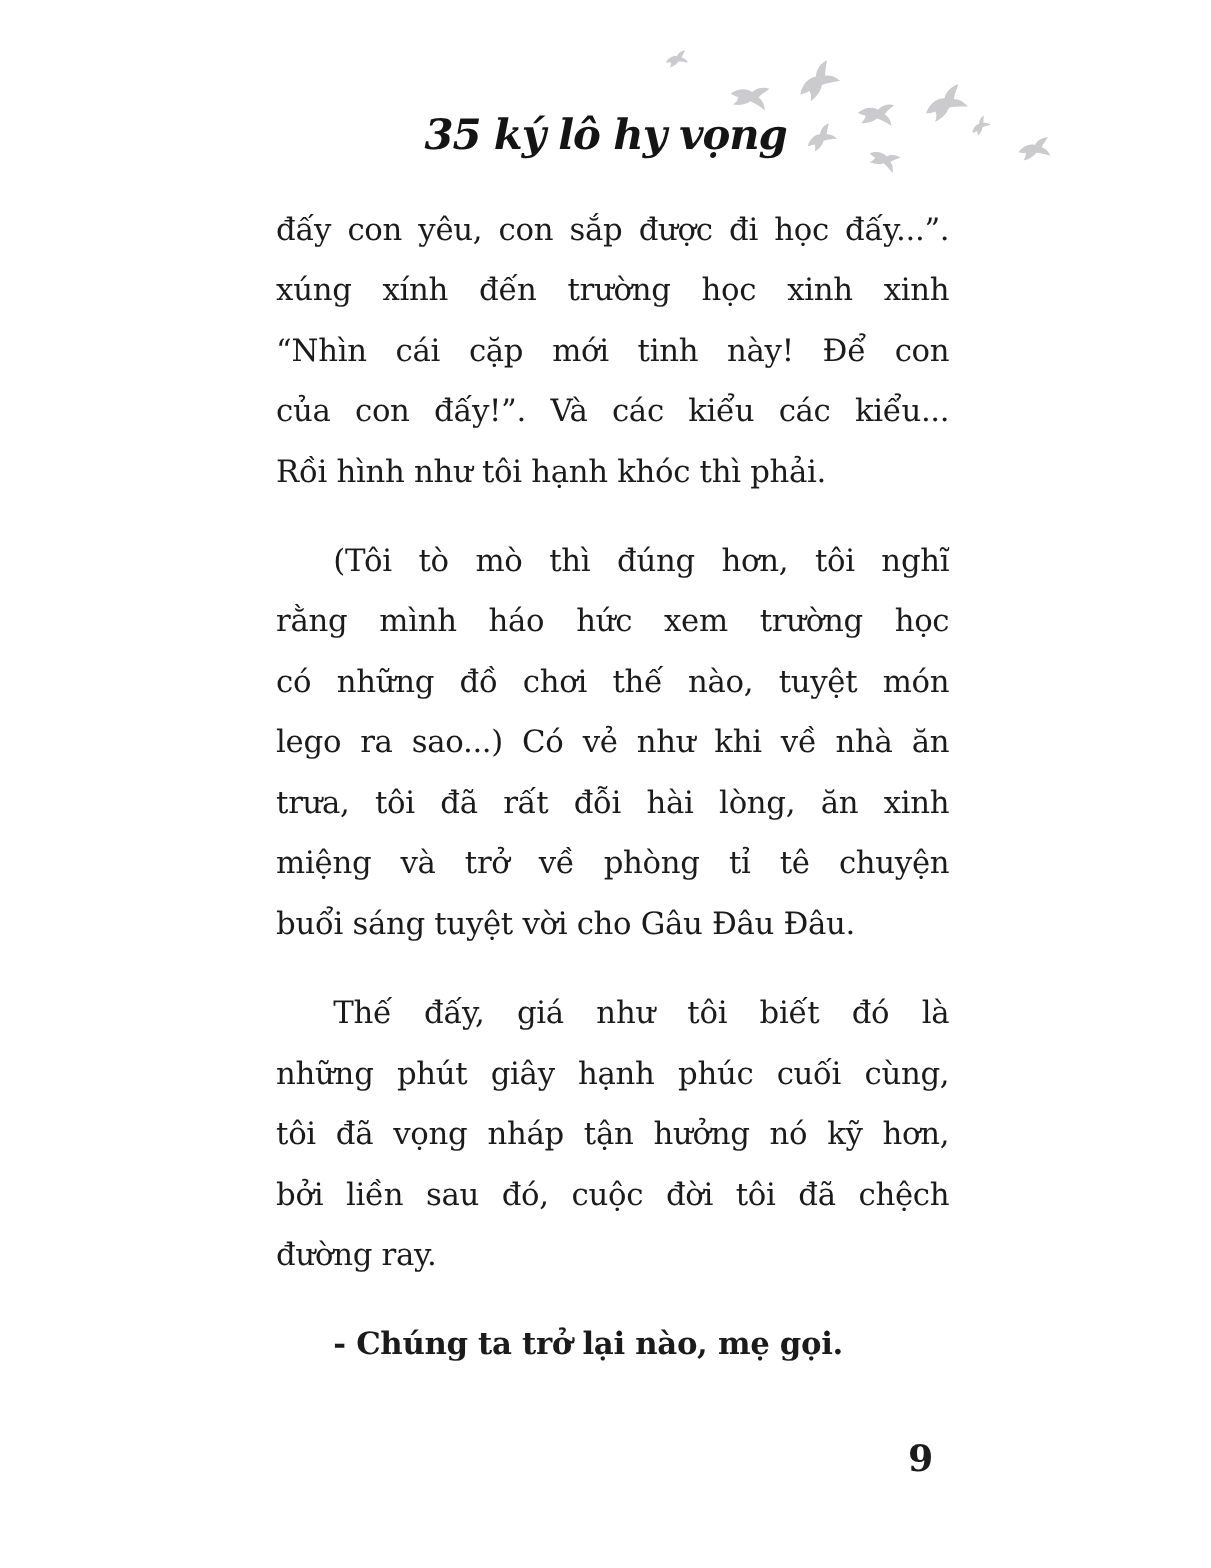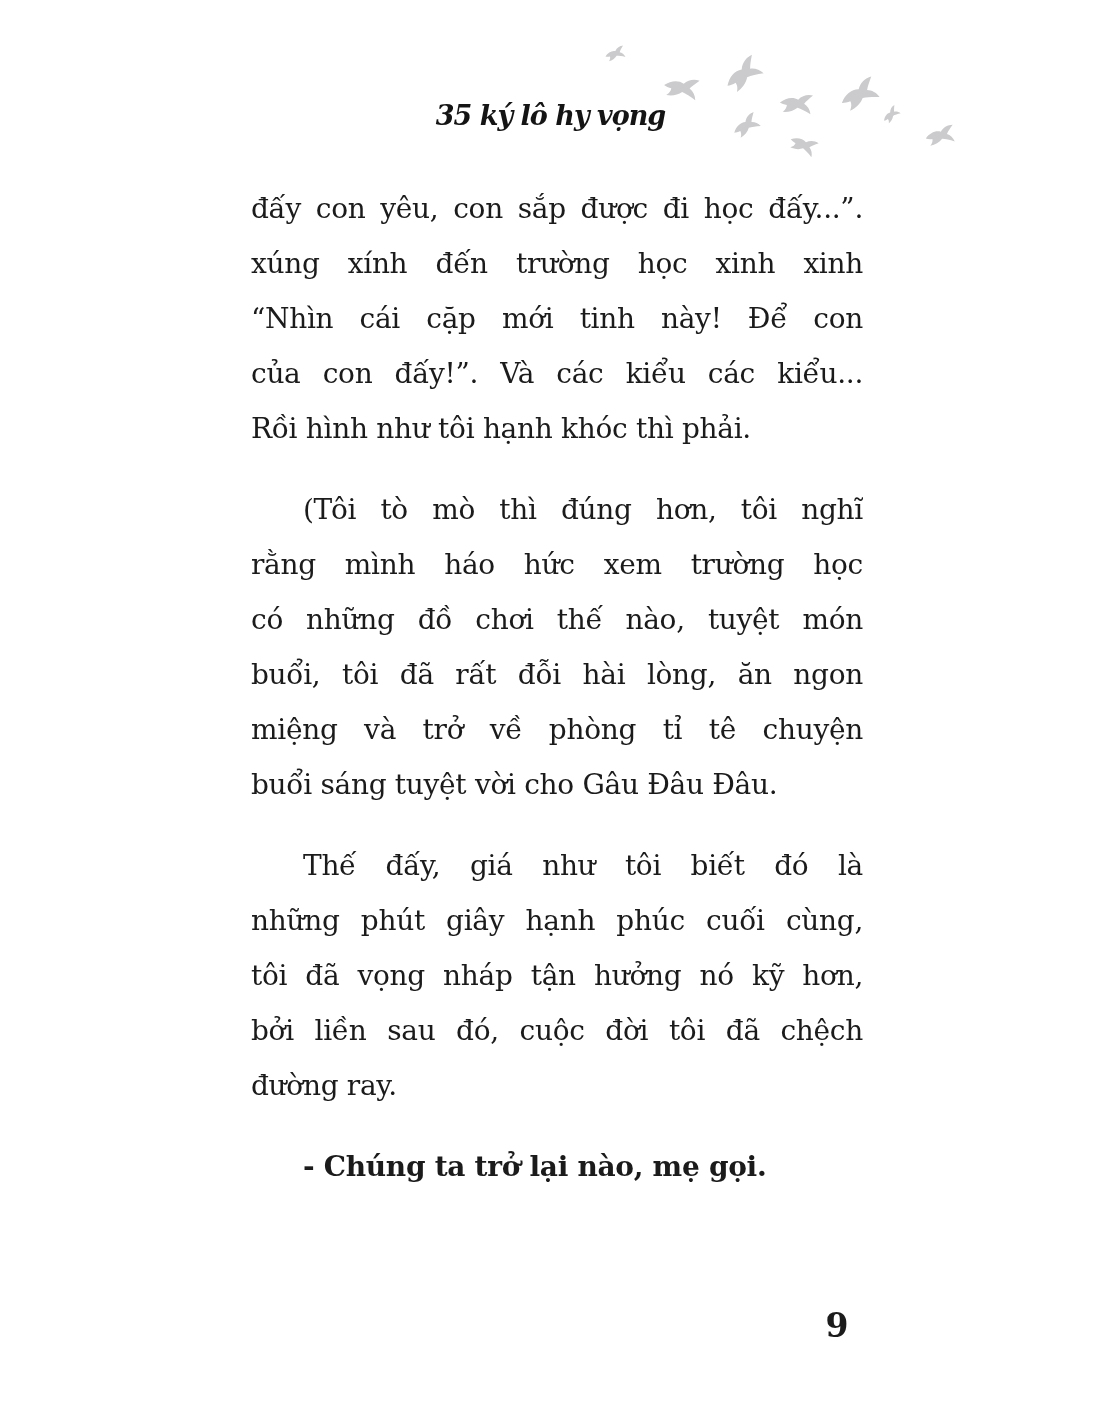--- a/index.html
+++ b/index.html
@@ -21,21 +21,21 @@
   }
   .header-title {
     position: absolute;
     top: 100px;
     left: 0;
     width: 100%;
     text-align: center;
     font-family: "DejaVu Serif", "Liberation Serif", serif;
     font-style: italic;
     font-weight: bold;
-    font-size: 27px;
+    font-size: 38px;
     letter-spacing: -1px;
     color: var(--title-color);
     line-height: 1.15;
   }
   .birds-svg {
     position: absolute;
     left: 590px;
     top: 38px;
     width: 380px;
     height: 135px;
@@ -105,21 +105,22 @@
         <span class="line">đấy con yêu, con sắp được đi học đấy...”.</span>
         <span class="line">xúng xính đến trường học xinh xinh</span>
         <span class="line">“Nhìn cái cặp mới tinh này! Để con</span>
         <span class="line">của con đấy!”. Và các kiểu các kiểu...</span>
         <span class="line last">Rồi hình như tôi hạnh khóc thì phải.</span>
       </p>
       <p class="paragraph">
         <span class="line indent">(Tôi tò mò thì đúng hơn, tôi nghĩ</span>
         <span class="line">rằng mình háo hức xem trường học</span>
         <span class="line">có những đồ chơi thế nào, tuyệt món</span>
-        <span class="line">buổi, tôi đã rất đỗi hài lòng, ăn ngon</span>
+        <span class="line">lego ra sao...) Có vẻ như khi về nhà ăn</span>
+        <span class="line">trưa, tôi đã rất đỗi hài lòng, ăn xinh</span>
         <span class="line">miệng và trở về phòng tỉ tê chuyện</span>
         <span class="line last">buổi sáng tuyệt vời cho Gâu Đâu Đâu.</span>
       </p>
       <p class="paragraph">
         <span class="line indent">Thế đấy, giá như tôi biết đó là</span>
         <span class="line">những phút giây hạnh phúc cuối cùng,</span>
         <span class="line">tôi đã vọng nháp tận hưởng nó kỹ hơn,</span>
         <span class="line">bởi liền sau đó, cuộc đời tôi đã chệch</span>
         <span class="line last">đường ray.</span>
       </p>

